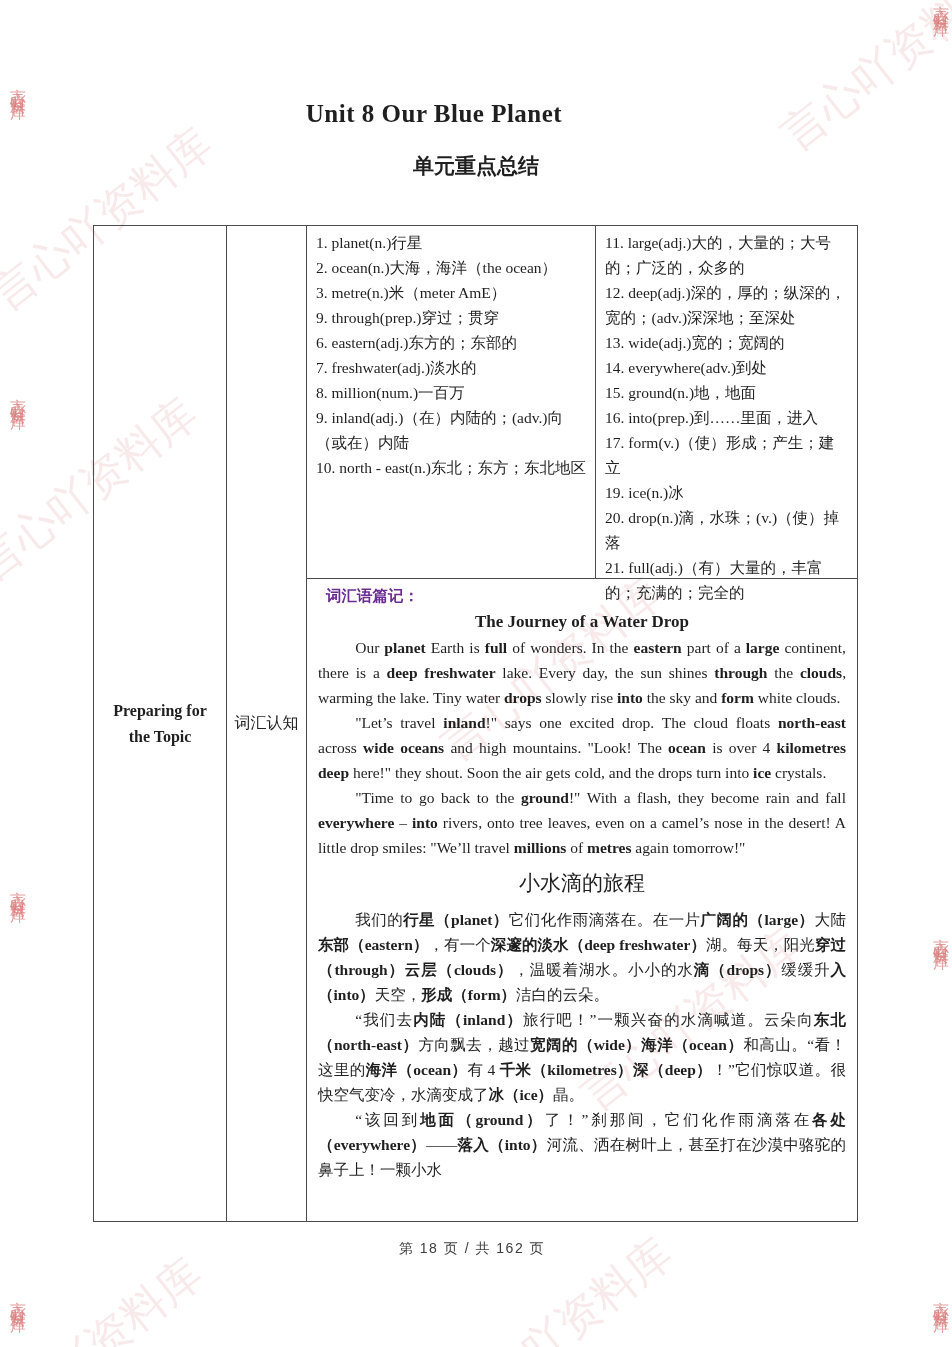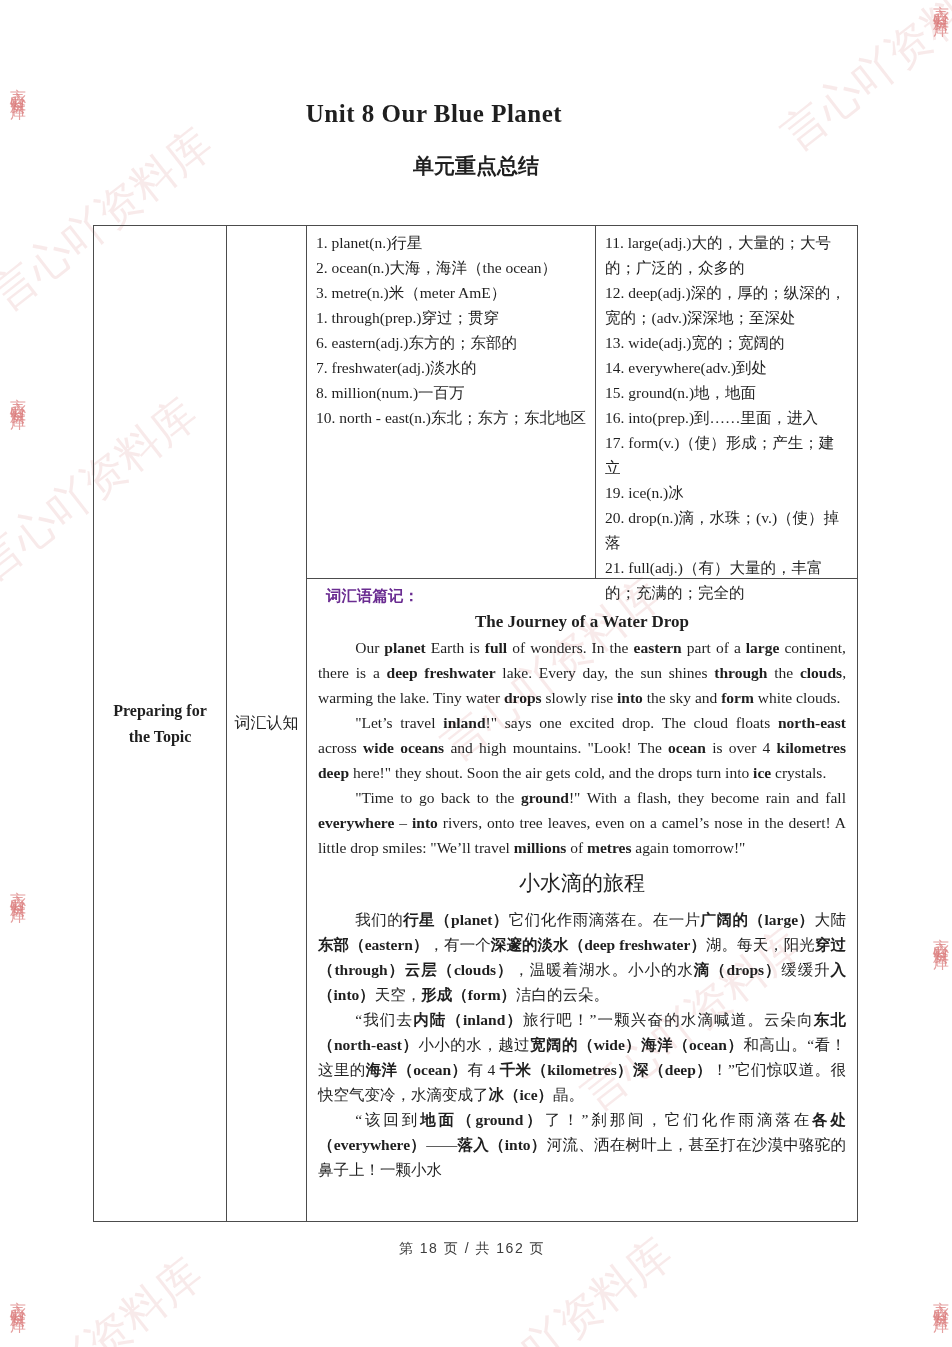--- a/index.html
+++ b/index.html
@@ -112,24 +112,25 @@
 
   <div class="doc-table">
     <div class="col1">Preparing for the Topic</div>
     <div class="col2">词汇认知</div>
     <div class="col3">
       <div class="vocab-row">
         <div class="vocab-col vocab-left">
             <div class="vocab-item">1. planet(n.)行星</div>
             <div class="vocab-item">2. ocean(n.)大海，海洋（the ocean）</div>
             <div class="vocab-item">3. metre(n.)米（meter AmE）</div>
-            <div class="vocab-item">1. through(prep.)穿过；贯穿</div>
+            <div class="vocab-item">9. through(prep.)穿过；贯穿</div>
             <div class="vocab-item">6. eastern(adj.)东方的；东部的</div>
             <div class="vocab-item">7. freshwater(adj.)淡水的</div>
             <div class="vocab-item">8. million(num.)一百万</div>
+            <div class="vocab-item">9. inland(adj.)（在）内陆的；(adv.)向（或在）内陆</div>
             <div class="vocab-item">10. north - east(n.)东北；东方；东北地区</div>
           </div>
         <div class="vocab-col vocab-right">
             <div class="vocab-item">11. large(adj.)大的，大量的；大号的；广泛的，众多的</div>
             <div class="vocab-item">12. deep(adj.)深的，厚的；纵深的，宽的；(adv.)深深地；至深处</div>
             <div class="vocab-item">13. wide(adj.)宽的；宽阔的</div>
             <div class="vocab-item">14. everywhere(adv.)到处</div>
             <div class="vocab-item">15. ground(n.)地，地面</div>
             <div class="vocab-item">16. into(prep.)到……里面，进入</div>
             <div class="vocab-item">17. form(v.)（使）形成；产生；建立</div>
@@ -139,20 +140,20 @@
           </div>
       </div>
       <div class="passage">
         <div class="section-label" style="color: rgb(106, 44, 145);">词汇语篇记：</div>
         <div class="en-title">The Journey of a Water Drop</div>
         <p class="para"><span>Our </span><b>planet</b><span> Earth is </span><b>full</b><span> of wonders. In the </span><b>eastern</b><span> part of a </span><b>large</b><span> continent, there is a </span><b>deep freshwater</b><span> lake. Every day, the sun shines </span><b>through</b><span> the </span><b>clouds</b><span>, warming the lake. Tiny water </span><b>drops</b><span> slowly rise </span><b>into</b><span> the sky and </span><b>form</b><span> white clouds.</span></p>
         <p class="para"><span>"Let’s travel </span><b>inland</b><span>!" says one excited drop. The cloud floats </span><b>north-east</b><span> across </span><b>wide oceans</b><span> and high mountains. "Look! The </span><b>ocean</b><span> is over 4 </span><b>kilometres deep</b><span> here!" they shout. Soon the air gets cold, and the drops turn into </span><b>ice</b><span> crystals.</span></p>
         <p class="para"><span>"Time to go back to the </span><b>ground</b><span>!" With a flash, they become rain and fall </span><b>everywhere</b><span> – </span><b>into</b><span> rivers, onto tree leaves, even on a camel’s nose in the desert! A little drop smiles: "We’ll travel </span><b>millions</b><span> of </span><b>metres</b><span> again tomorrow!"</span></p>
         <div class="cn-title">小水滴的旅程</div>
         <p class="para"><span>我们的</span><b>行星（planet）</b><span>它们化作雨滴落在。在一片</span><b>广阔的（large）</b><span>大陆</span><b>东部（eastern）</b><span>，有一个</span><b>深邃的淡水（deep freshwater）</b><span>湖。每天，阳光</span><b>穿过（through）</b><b>云层（clouds）</b><span>，温暖着湖水。小小的水</span><b>滴（drops）</b><span>缓缓升</span><b>入（into）</b><span>天空，</span><b>形成（form）</b><span>洁白的云朵。</span></p>
-        <p class="para"><span>“我们去</span><b>内陆（inland）</b><span>旅行吧！”一颗兴奋的水滴喊道。云朵向</span><b>东北（north-east）</b><span>小小的水，越过</span><b>宽阔的（wide）海洋（ocean）</b><span>和高山。“看！这里的</span><b>海洋（ocean）</b><span>有 4 </span><b>千米（kilometres）深（deep）</b><span>！”它们惊叹道。很快空气变冷，水滴变成了</span><b>冰（ice）</b><span>晶。</span></p>
+        <p class="para"><span>“我们去</span><b>内陆（inland）</b><span>旅行吧！”一颗兴奋的水滴喊道。云朵向</span><b>东北（north-east）</b><span>方向飘去，越过</span><b>宽阔的（wide）海洋（ocean）</b><span>和高山。“看！这里的</span><b>海洋（ocean）</b><span>有 4 </span><b>千米（kilometres）深（deep）</b><span>！”它们惊叹道。很快空气变冷，水滴变成了</span><b>冰（ice）</b><span>晶。</span></p>
         <p class="para"><span>“该回到</span><b>地面（ground）</b><span>了！”刹那间，它们化作雨滴落在</span><b>各处（everywhere）</b><span>——</span><b>落入（into）</b><span>河流、洒在树叶上，甚至打在沙漠中骆驼的鼻子上！一颗小水</span></p>
       </div>
     </div>
   </div>
 
   <div class="page-footer">第 18 页 / 共 162 页</div>
 </div>
 
 </body></html>

